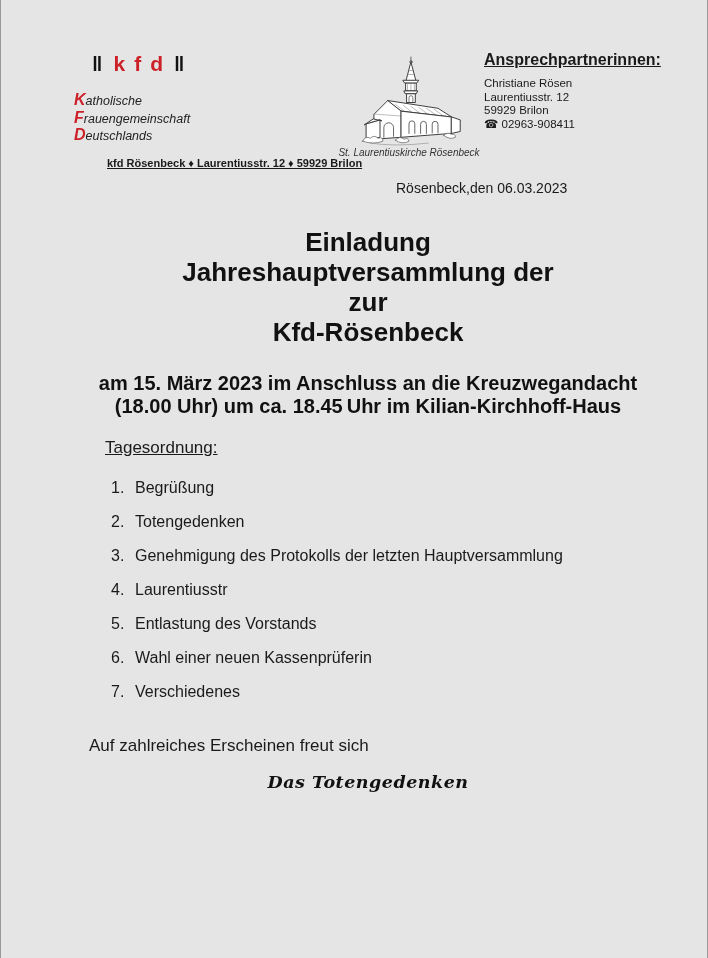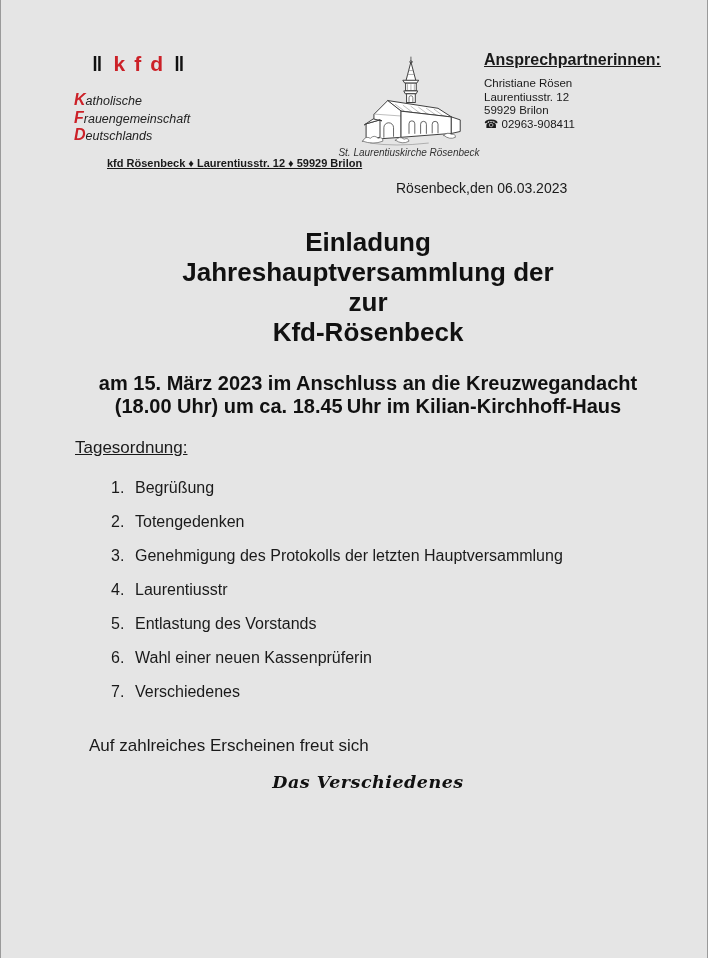--- a/index.html
+++ b/index.html
@@ -44,21 +44,21 @@
 
   
   .title-block { position:absolute; left:28px; right:0; top:227px; text-align:center; }
   .title-line { font-size:26px; font-weight:bold; line-height:30px; color:#111; }
 
   
   .when-block { position:absolute; left:28px; right:0; top:372px; text-align:center; }
   .when-line { font-size:20px; font-weight:bold; line-height:22.5px; color:#111; }
 
   
-  .agenda-heading { position:absolute; left:74px; top:438px; font-size:17px; text-decoration:underline; }
+  .agenda-heading { position:absolute; left:104px; top:438px; font-size:17px; text-decoration:underline; }
   .agenda-list { position:absolute; left:110px; top:479px; list-style:none; }
   .agenda-item { font-size:16px; height:34px; display:flex; }
   .agenda-num { width:24px; }
   .agenda-text { }
 
   
   .closing { position:absolute; left:88px; top:736px; font-size:17px; }
   .signature {
     position:absolute; left:28px; right:0; top:772px; text-align:center;
     font-family:"DejaVu Serif", serif; font-style:italic; font-weight:bold;
@@ -183,15 +183,15 @@
         <span class="agenda-num">6.</span>
         <span class="agenda-text">Wahl einer neuen Kassenprüferin</span>
       </li>
       <li class="agenda-item">
         <span class="agenda-num">7.</span>
         <span class="agenda-text">Verschiedenes</span>
       </li>
     </ol>
 
   <div class="closing">Auf zahlreiches Erscheinen freut sich</div>
-  <div class="signature">Das Verschiedenes</div>
+  <div class="signature">Das Totengedenken</div>
 
 </div>
 
 </body></html>

